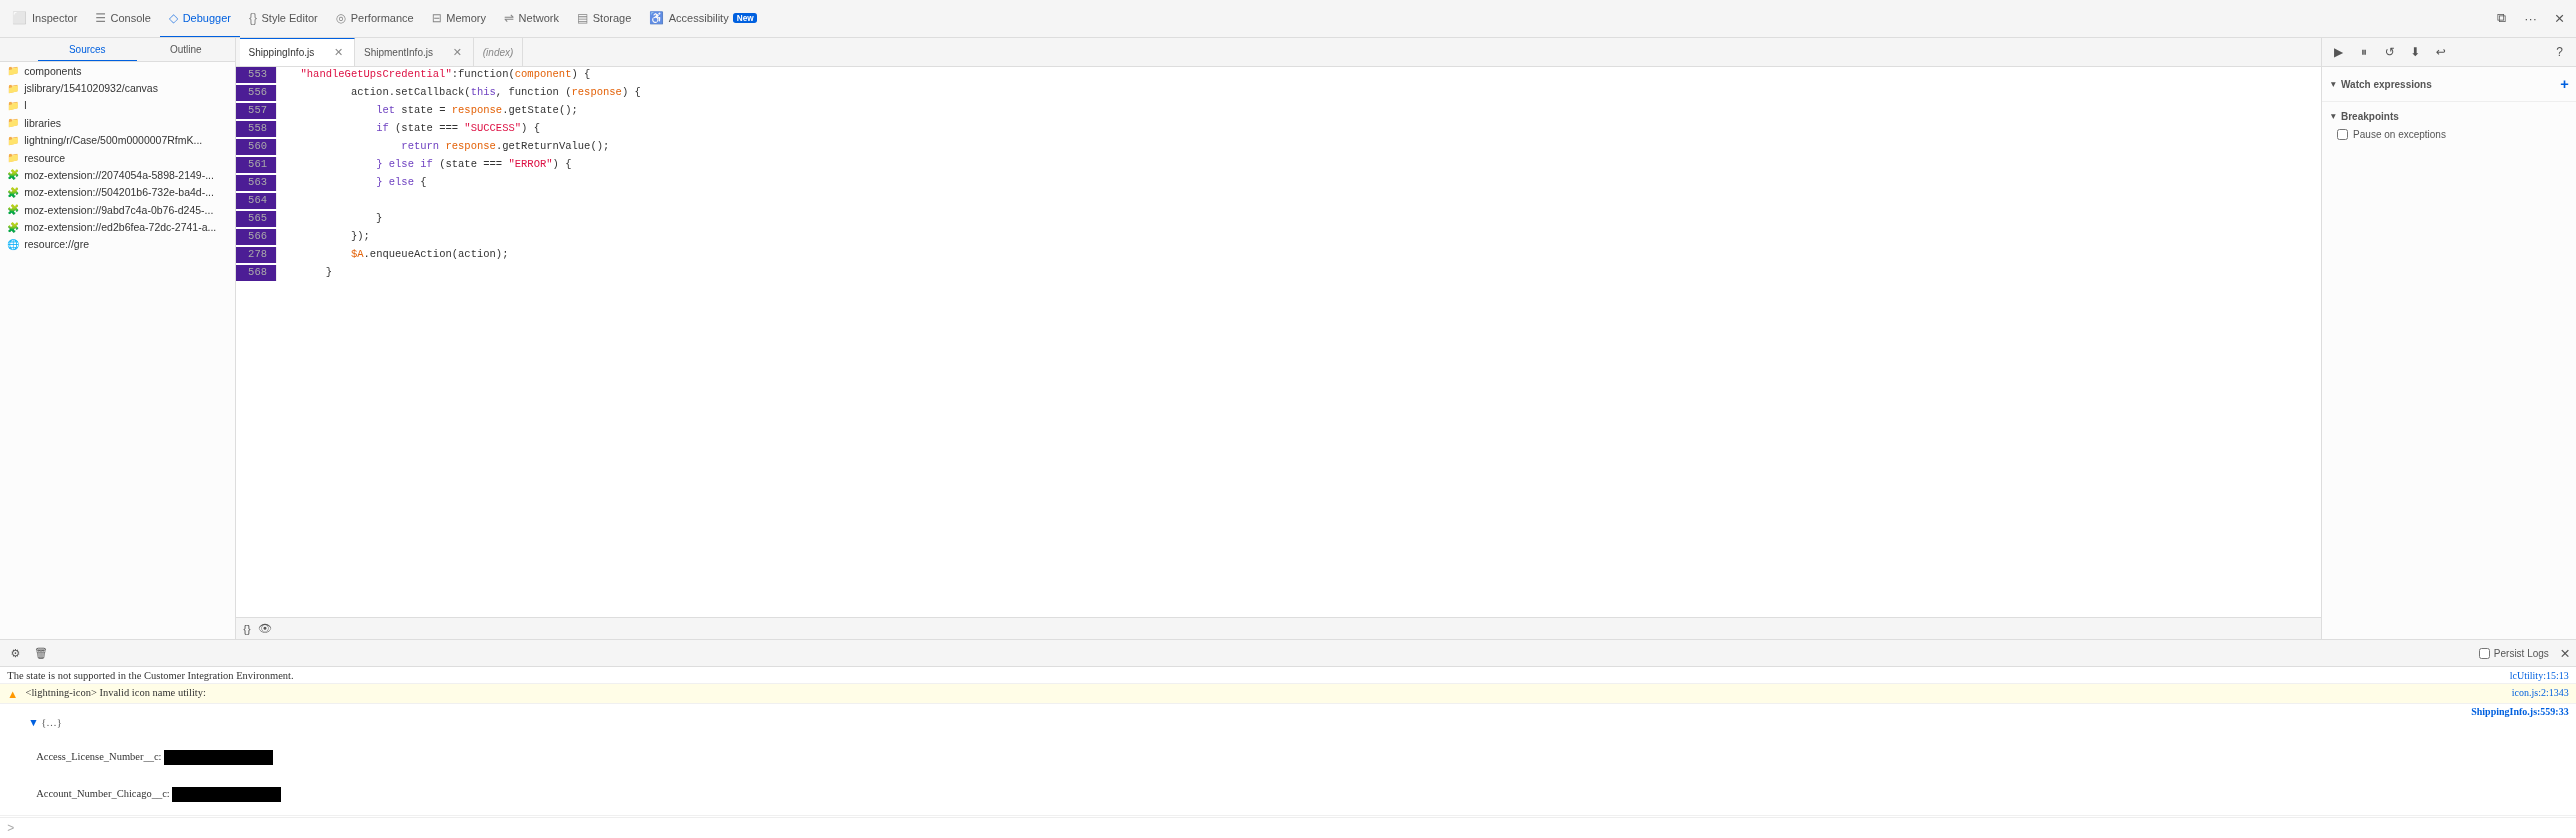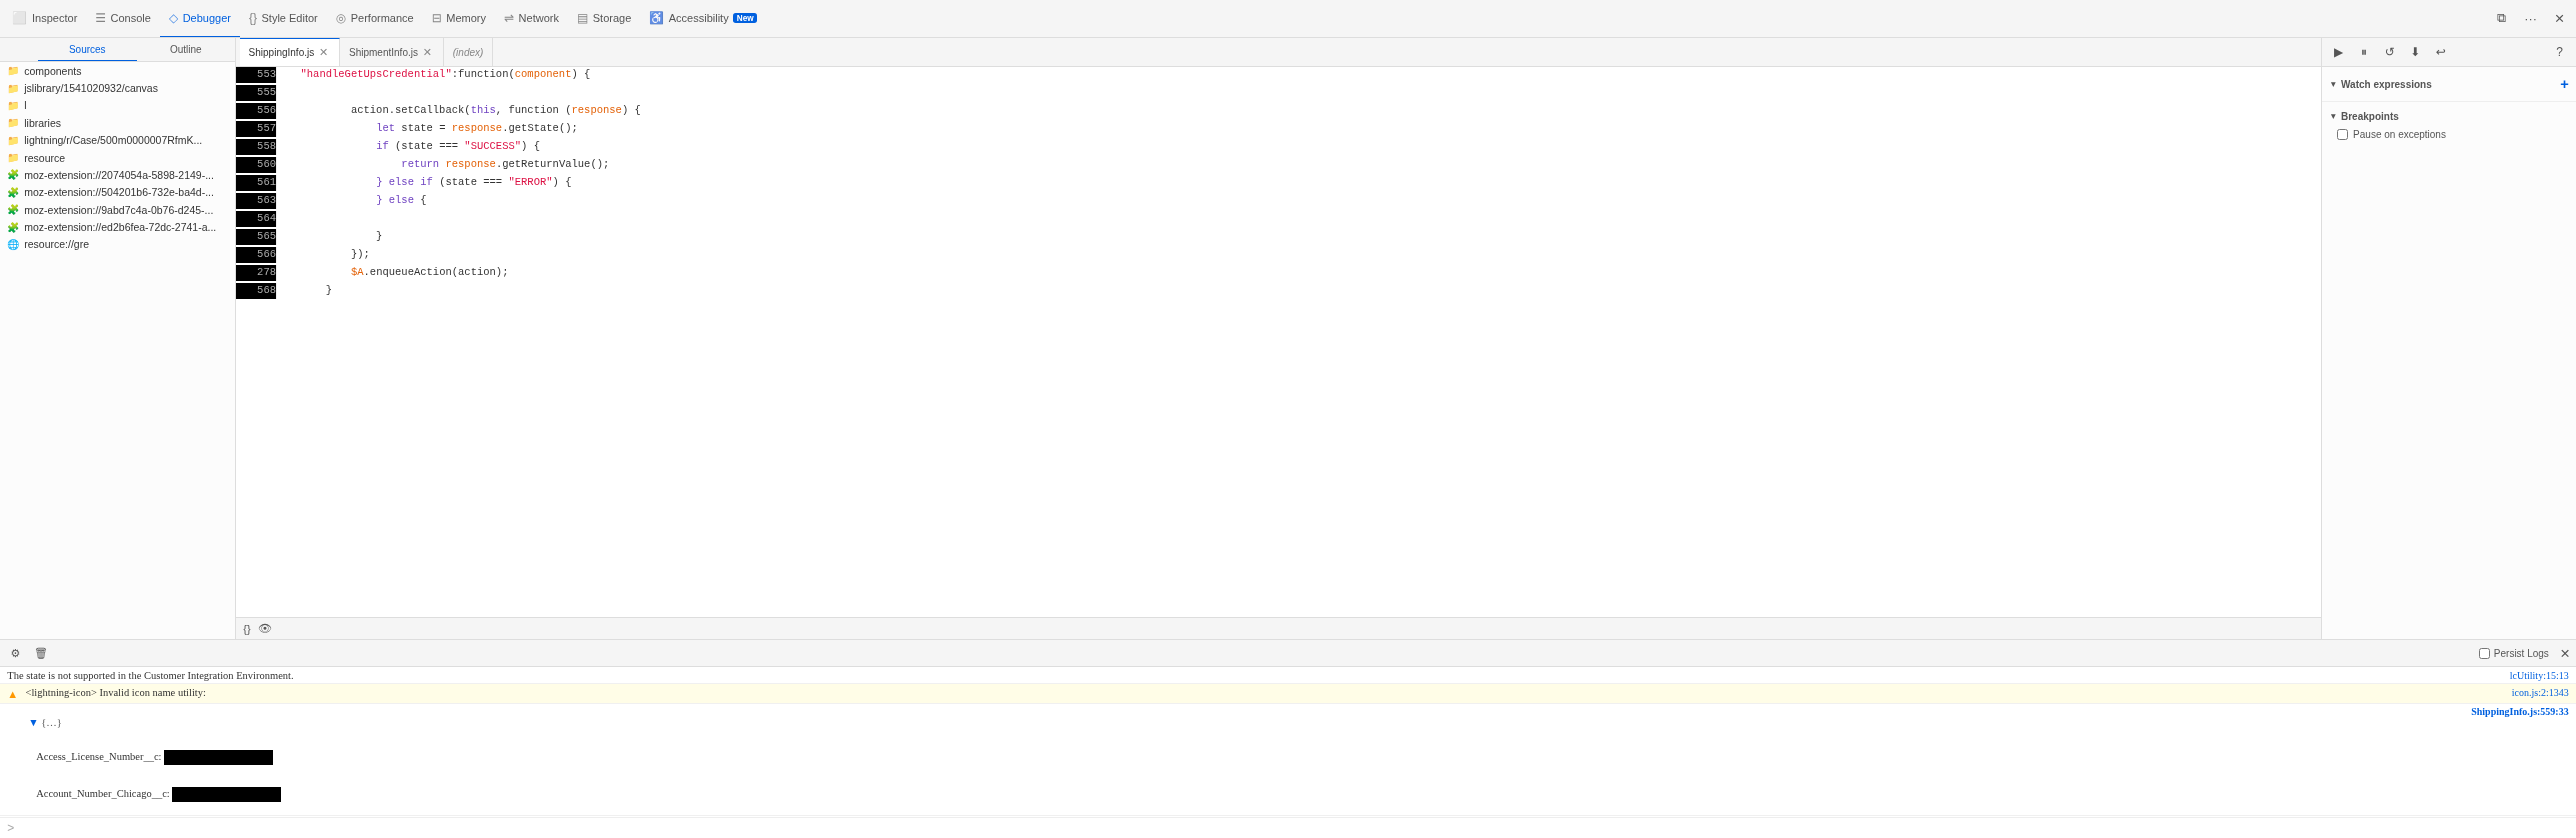--- a/index.html
+++ b/index.html
@@ -142,21 +142,21 @@
       align-items: center;
       background: #f5f5f5;
       border-bottom: 0.9px solid #ddd;
       height: 29px;
       padding: 0 3.6px;
     }
 
     .editor-tab {
       display: flex;
       align-items: center;
-      gap: 3px;
+      gap: 18px;
       padding: 0 9px;
       height: 100%;
       cursor: pointer;
       font-size: 10px;
       color: #555;
       border-right: 0.9px solid #ddd;
     }
     .editor-tab.active {
       background: #fff;
       color: #333;
@@ -188,23 +188,24 @@
       display: flex;
       align-items: flex-start;
       min-height: 18px;
     }
     .code-line.highlighted { background: #fff3b0; }
 
     .line-num {
       width: 41px;
       min-width: 41px;
       text-align: right;
+      padding-right: 9px;
       color: #aaa;
       user-select: none;
-      background: #000000;
+      background: #4c1d95;
       border-right: 0.9px solid #eee;
     }
 
     .line-arrow {
       width: 18px;
       min-width: 18px;
       display: flex;
       align-items: center;
       justify-content: center;
       color: #333;
@@ -566,25 +567,20 @@
       <div class="editor-tab index-tab">
         <span>(index)</span>
       </div>
     </div>
 
     <div class="code-container">
       <div class="code-line">
         <span class="line-num">553</span>
         <span class="line-arrow"></span>
         <span class="line-content"><span class="str">"handleGetUpsCredential"</span><span>:function(</span><span class="var-name">component</span><span>) {</span></span>
-      </div>
-      <div class="code-line">
-        <span class="line-num">555</span>
-        <span class="line-arrow"></span>
-        <span class="line-content"> </span>
       </div>
       <div class="code-line">
         <span class="line-num">556</span>
         <span class="line-arrow"></span>
         <span class="line-content">        action.setCallback(<span class="kw">this</span>, function (<span class="var-name">response</span>) {</span>
       </div>
       <div class="code-line">
         <span class="line-num">557</span>
         <span class="line-arrow"></span>
         <span class="line-content">            <span class="kw">let</span> state = <span class="var-name">response</span>.getState();</span>

